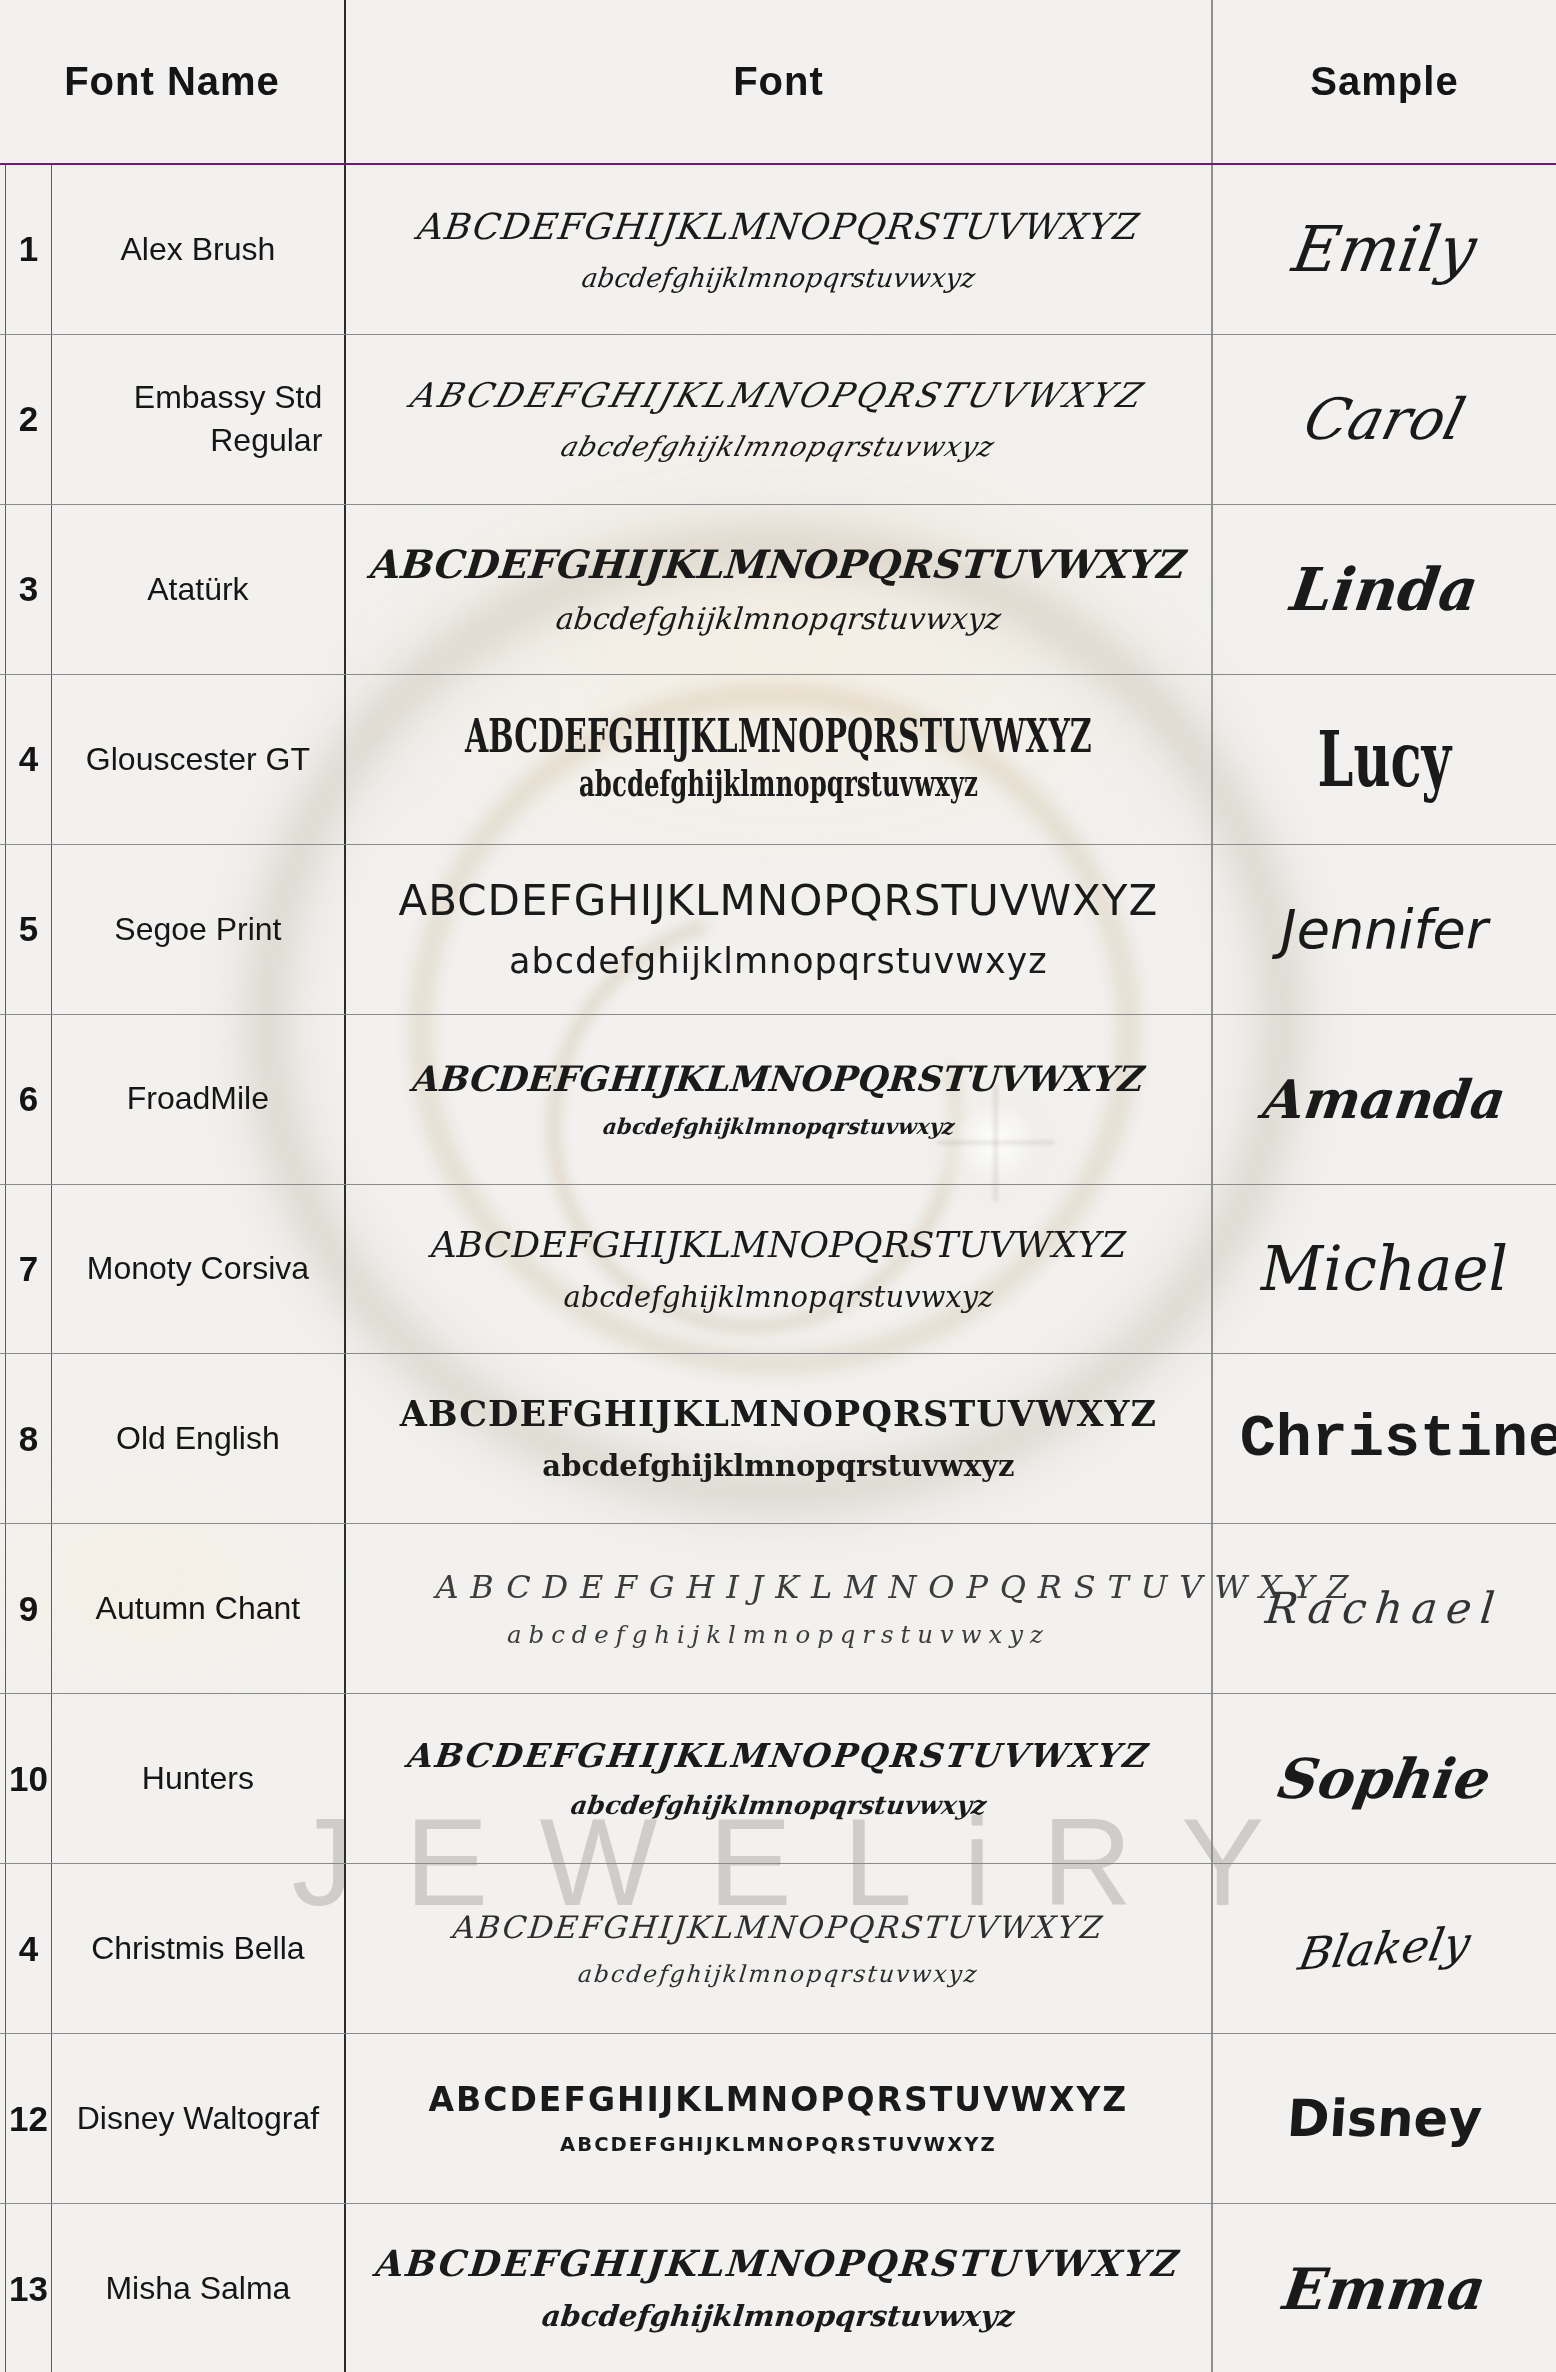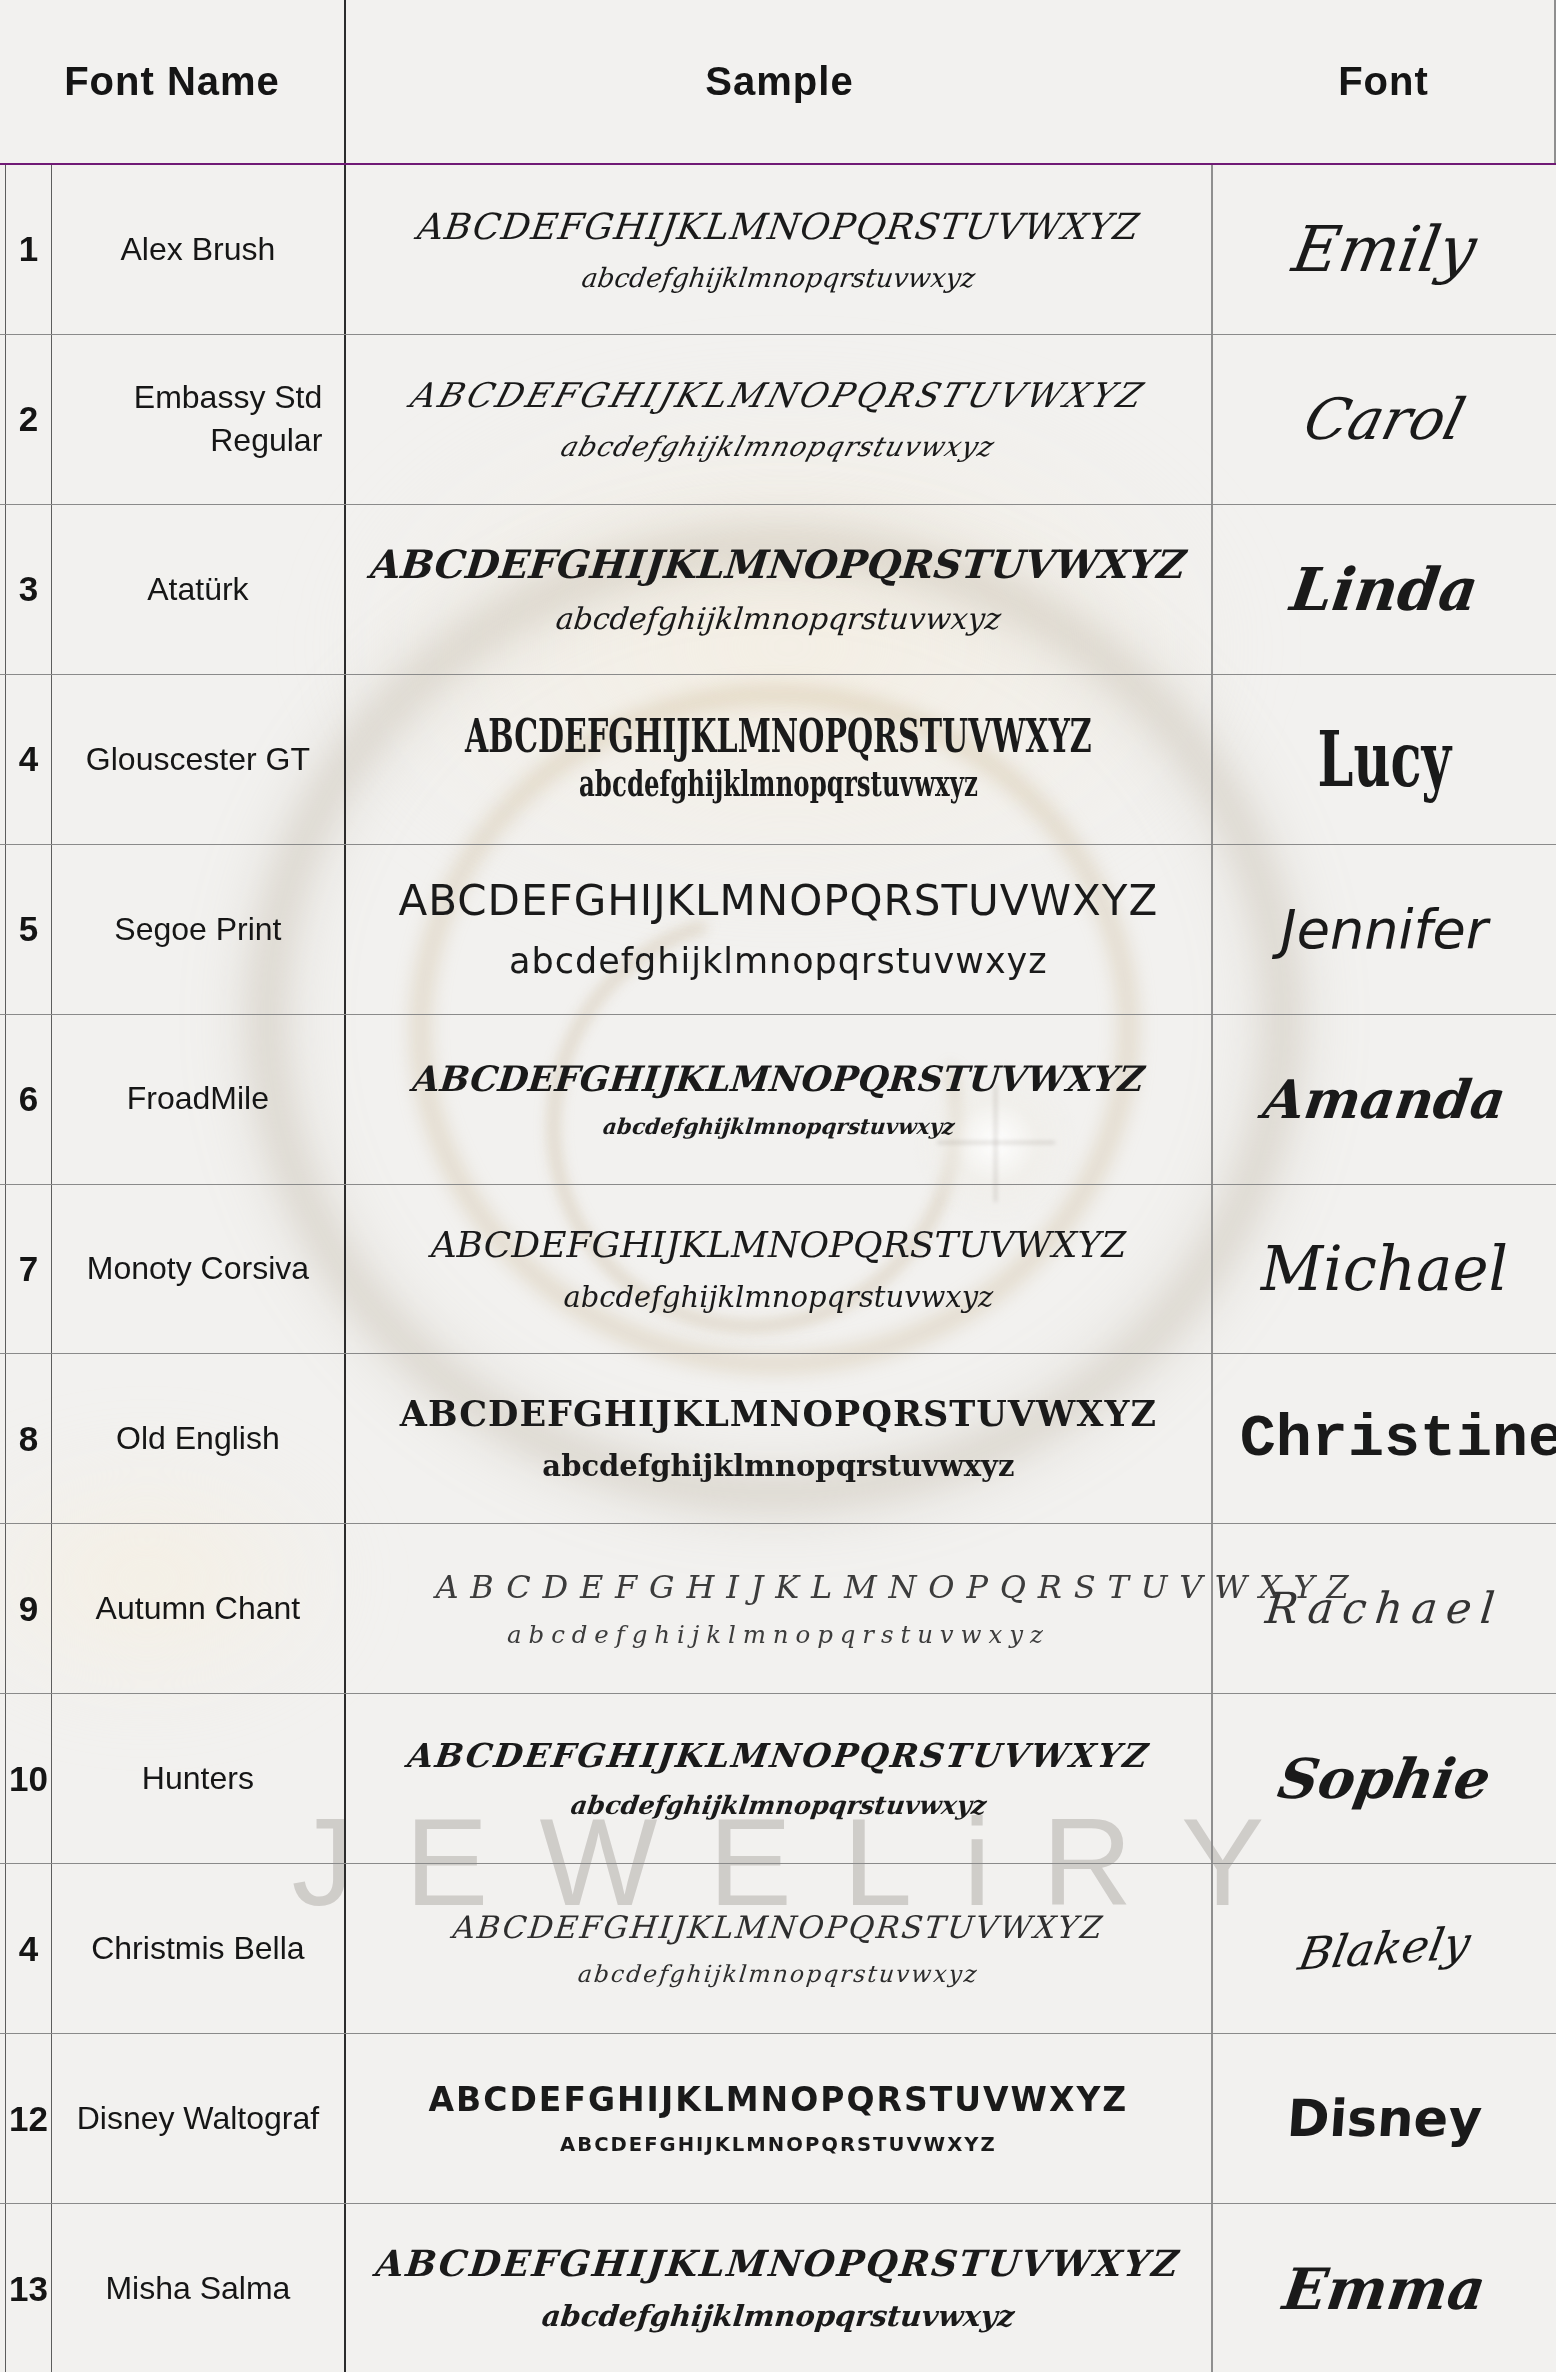--- a/index.html
+++ b/index.html
@@ -172,22 +172,22 @@
     <div class="wm-ring-outer"></div>
     <div class="wm-ring-inner"></div>
     <div class="wm-ring-spiral"></div>
     <div class="wm-diamond"></div>
     <div class="wm-word">JEWELiRY</div>
   </div>
 
   <div class="table">
     <div class="thead">
       <div class="th th-name">Font Name</div>
+      <div class="th th-font">Font</div>
       <div class="th">Sample</div>
-      <div class="th th-font">Font</div>
     </div>
     <div class="tbody">
   <div class="row style-alexbrush">
     <div class="spacer"></div>
     <div class="cell c-num">1</div>
     <div class="cell c-name">Alex Brush</div>
     <div class="cell c-font">
       <div class="font-upper">ABCDEFGHIJKLMNOPQRSTUVWXYZ</div>
       <div class="font-lower">abcdefghijklmnopqrstuvwxyz</div>
     </div>

